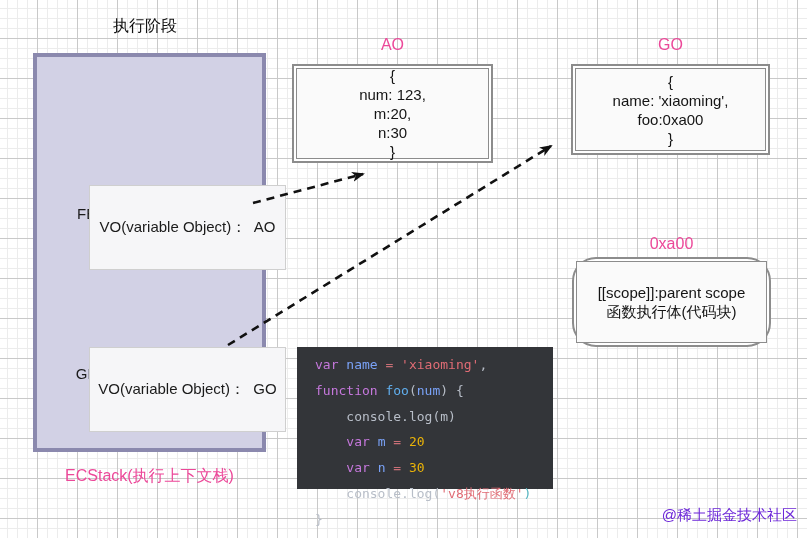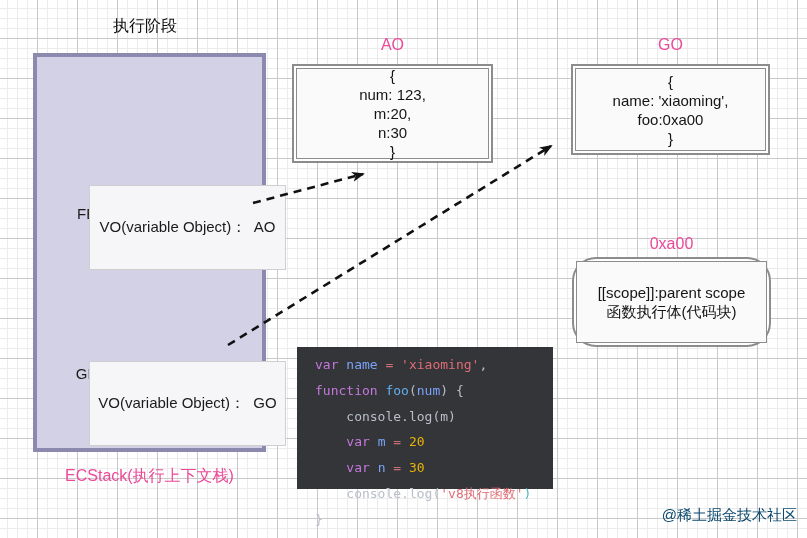--- a/index.html
+++ b/index.html
@@ -52,33 +52,33 @@
   }
   .tk-kw{color:#c678dd;}
   .tk-vr{color:#7aa2f7;}
   .tk-op{color:#c96f76;}
   .tk-st{color:#e06c75;}
   .tk-nu{color:#eab308;text-align:center;}
   .tk-pn{color:#b8bec8;}
   .tk-fn{color:#61afef;}
   .tk-bl{color:#56b6c2;}
 
-  .watermark{right:10px;top:506px;font-size:15px;color:#0c4a6e;}
+  .watermark{right:10px;top:506px;font-size:15px;color:#6d28d9;}
   svg.arrows{position:absolute;left:0;top:0;width:807px;height:538px;pointer-events:none;}
 </style>
 </head>
 <body>
 
 <div class="abs ctitle" style="left:70px;top:16px;width:150px;">执行阶段</div>
 
 <div class="abs stack-box">
   <div class="abs stack-label" style="top:148px;">FEC(函数执行上下文)</div>
   <div class="abs vo-box" style="top:128px;">VO(variable Object)：  AO</div>
   <div class="abs stack-label" style="top:308px;">GEC(全局执行上下文)</div>
-  <div class="abs vo-box" style="top:304px;">VO(variable Object)：  GO</div>
+  <div class="abs vo-box" style="top:290px;">VO(variable Object)：  GO</div>
 </div>
 <div class="abs small-title" style="left:33px;top:466px;width:233px;font-size:16px;">ECStack(执行上下文栈)</div>
 
 <div class="abs small-title" style="left:292px;top:36px;width:201px;font-size:16px;">AO</div>
 <div class="abs dbox" style="left:292px;top:64px;width:201px;height:99px;">
   <div class="dbox-inner"><div>{</div><div>num: 123,</div><div>m:20,</div><div>n:30</div><div>}</div></div>
 </div>
 
 <div class="abs small-title" style="left:571px;top:36px;width:199px;font-size:16px;">GO</div>
 <div class="abs dbox" style="left:571px;top:64px;width:199px;height:91px;">

